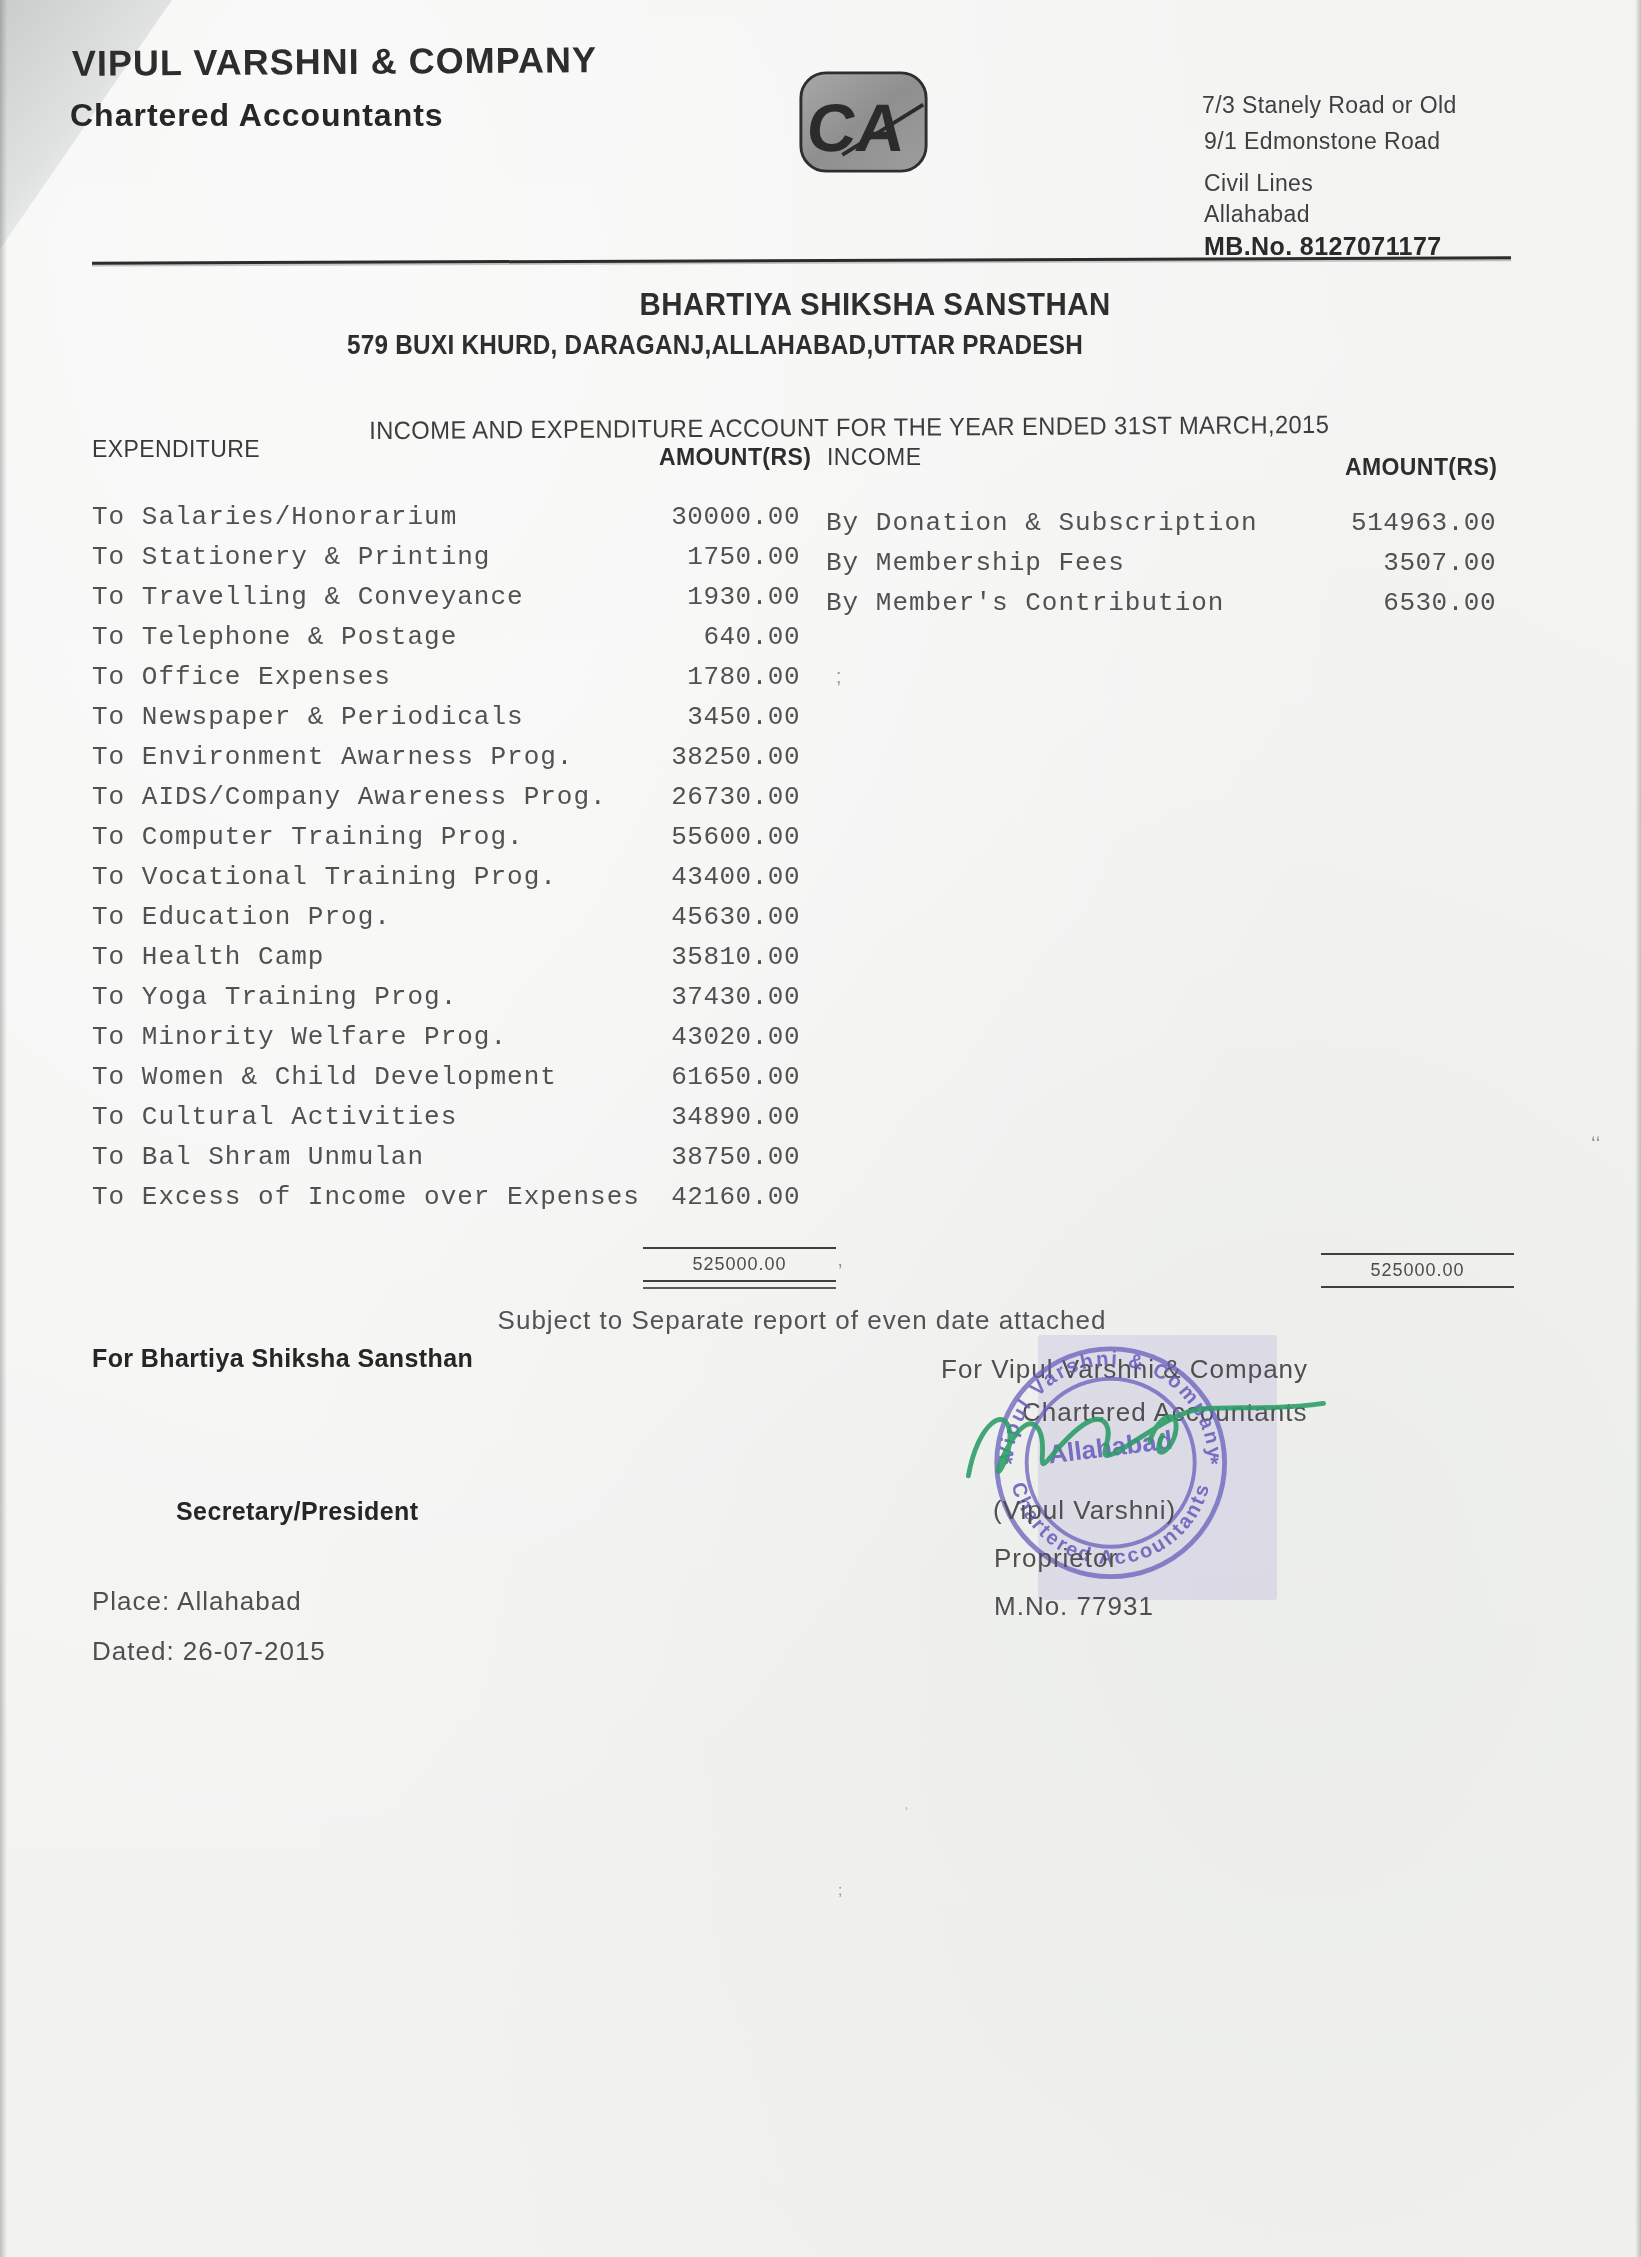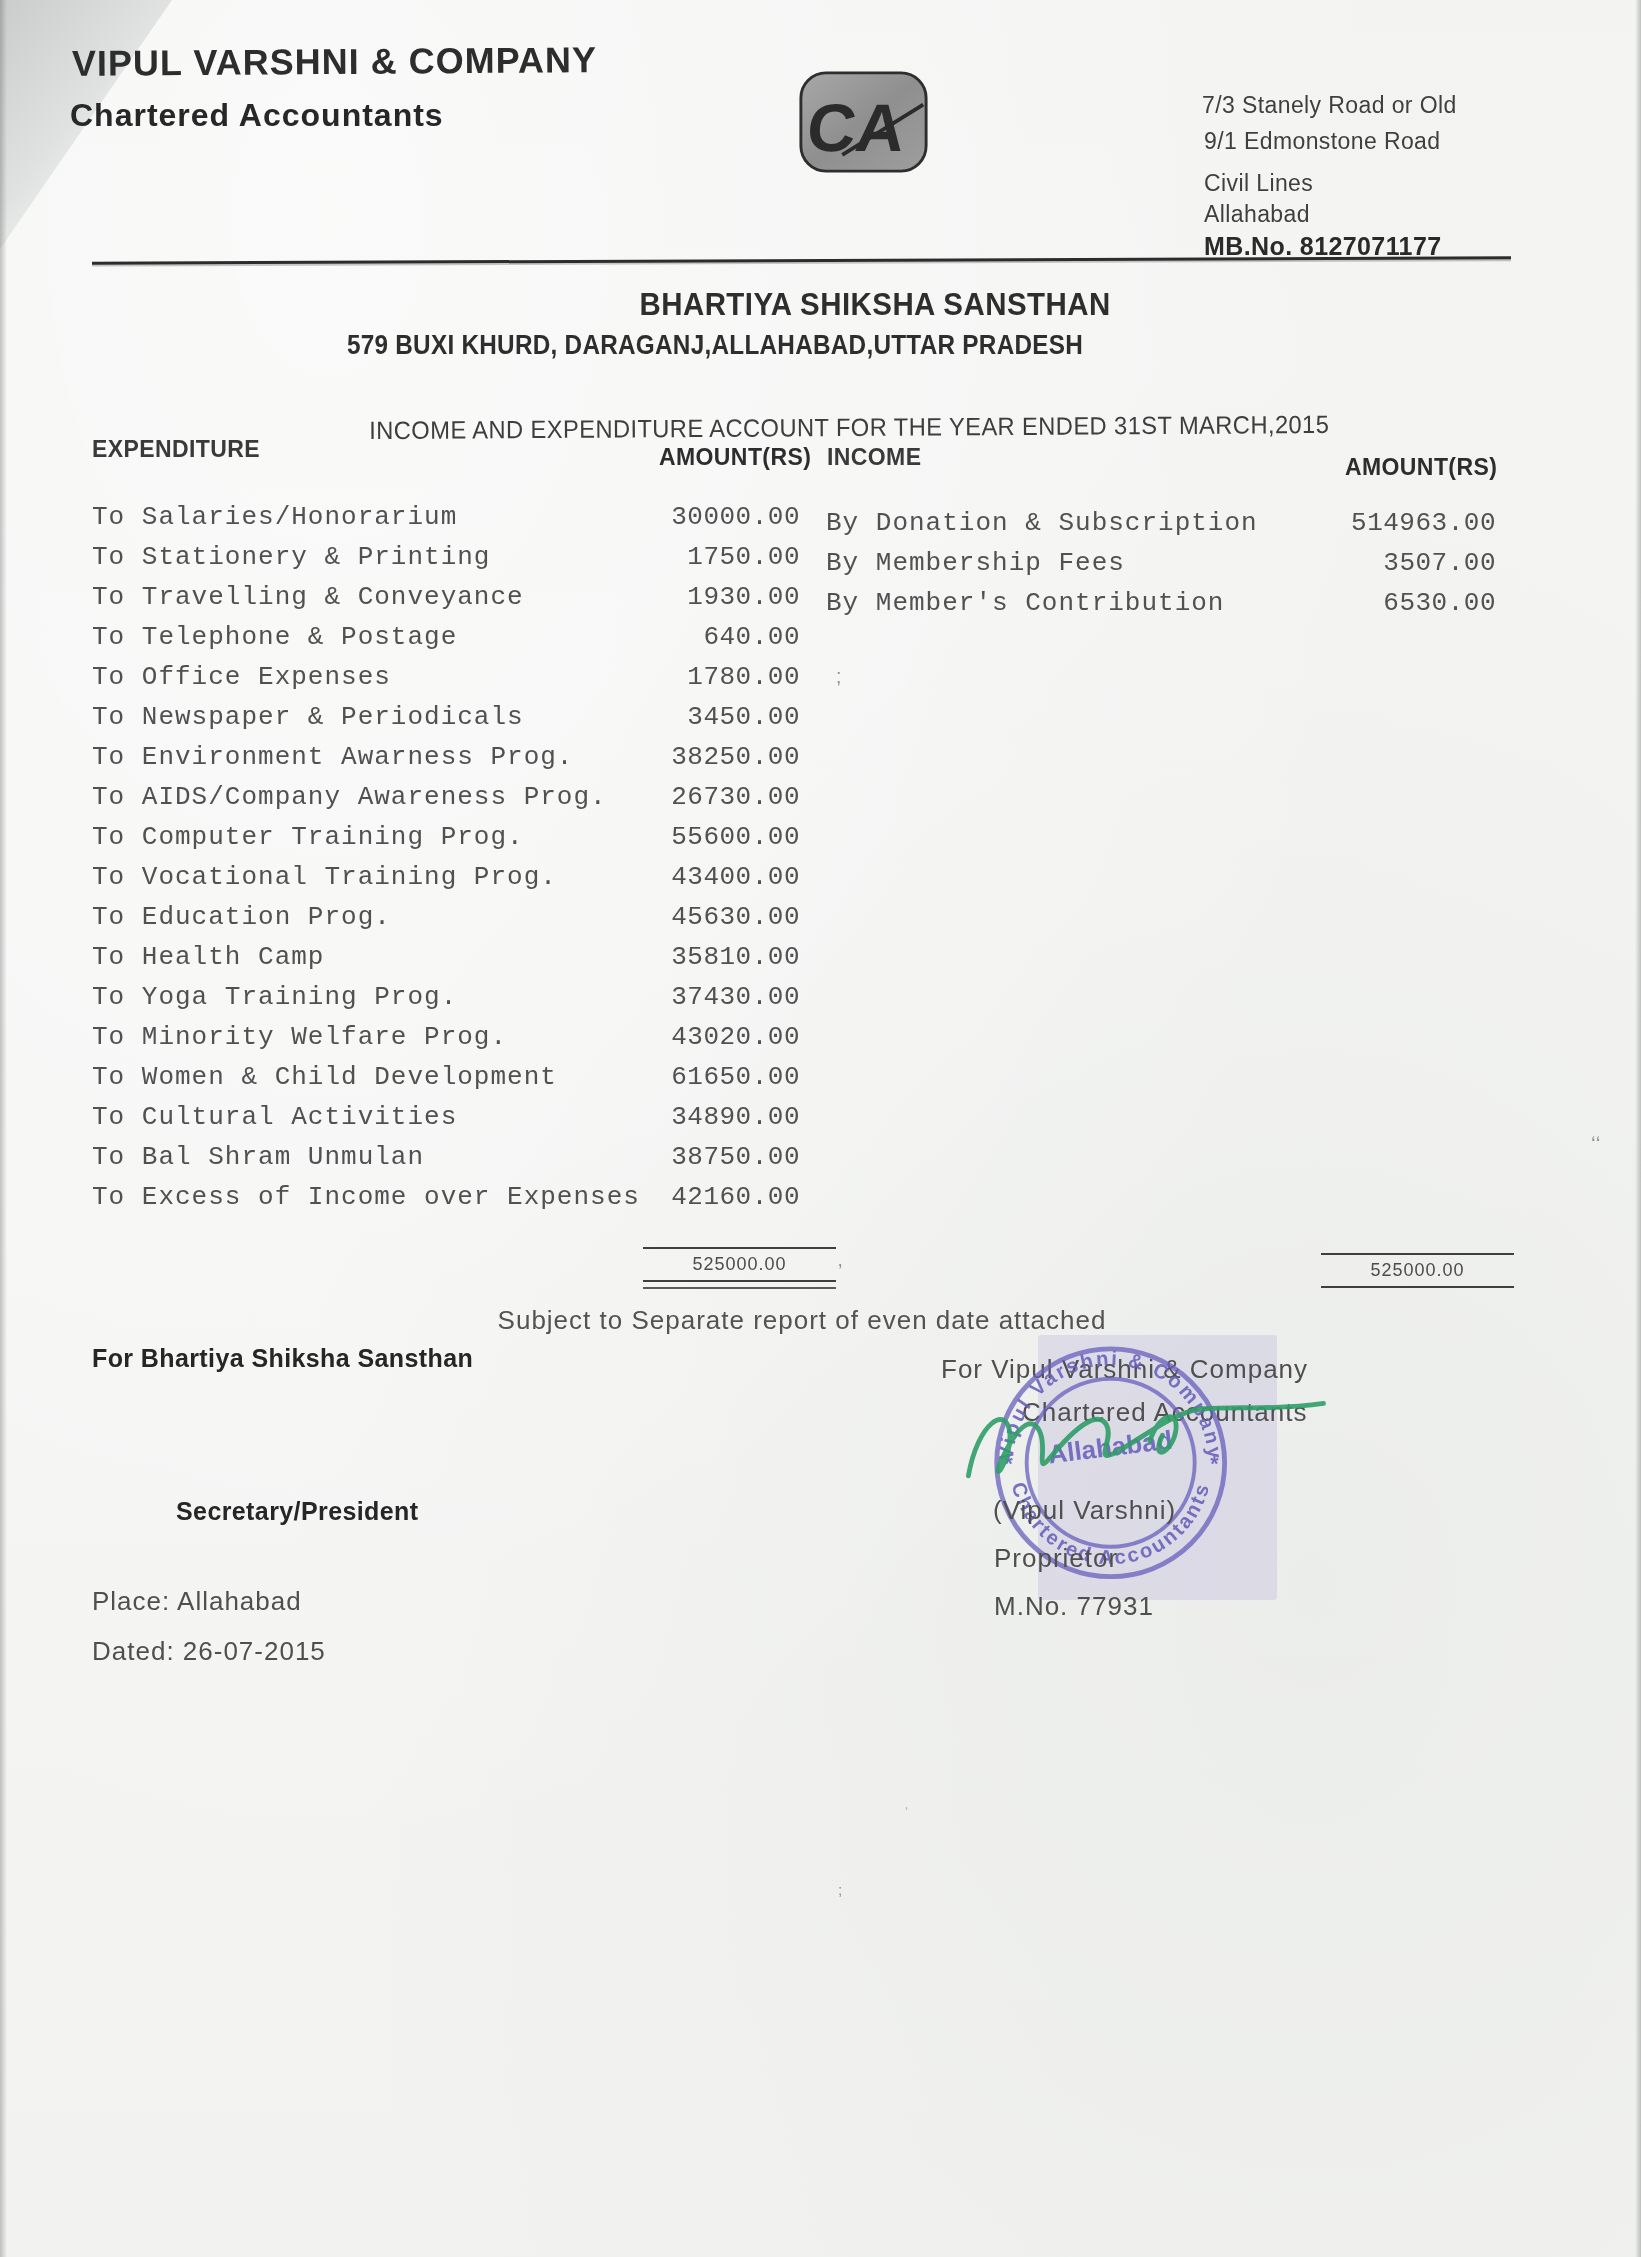--- a/index.html
+++ b/index.html
@@ -35,21 +35,21 @@
   .addr.bold{font-weight:700;font-size:25px;color:#2a2a2a;}
   .rule{position:absolute;left:92px;top:259px;width:1419px;height:2.9px;background:#2c2c2c;
     transform:rotate(-.22deg);box-shadow:0 1.9px 0 rgba(44,44,44,.25);}
   
   .entity-name{font-size:32px;font-weight:700;color:#2e2e2e;letter-spacing:0.5px;
     display:inline-block;transform:scaleX(.92);transform-origin:center;}
   .entity-addr{font-size:27px;font-weight:700;color:#2e2e2e;letter-spacing:0.3px;
     display:inline-block;transform:scaleX(.9);transform-origin:center;}
   .stmt-title{font-size:25px;color:#3e3e3e;letter-spacing:0.4px;display:inline-block;
     transform:scaleX(.95) rotate(-.35deg);transform-origin:center;}
-  .colhead{font-size:23px;color:#3a3a3a;letter-spacing:0.4px;font-weight:bold;}
+  .colhead{font-size:23px;color:#3a3a3a;letter-spacing:0.4px;}
   .colhead.bold{font-weight:700;color:#2d2d2d;}
   
   .ledger{position:absolute;font-family:Liberation Mono, monospace;}
   .lrow{position:relative;height:40px;font-size:26px;letter-spacing:1px;color:#515151;white-space:nowrap;}
   .lrow .amt{position:absolute;right:11px;top:0;letter-spacing:0.5px;}
   
   .total{position:absolute;text-align:center;}
   .tline{height:1.9px;background:#3f3f3f;}
   .tval{font-size:18px;letter-spacing:1px;color:#4c4c4c;padding:4.8px 0 5.8px 0;}
   .tgap{height:4.8px;}

